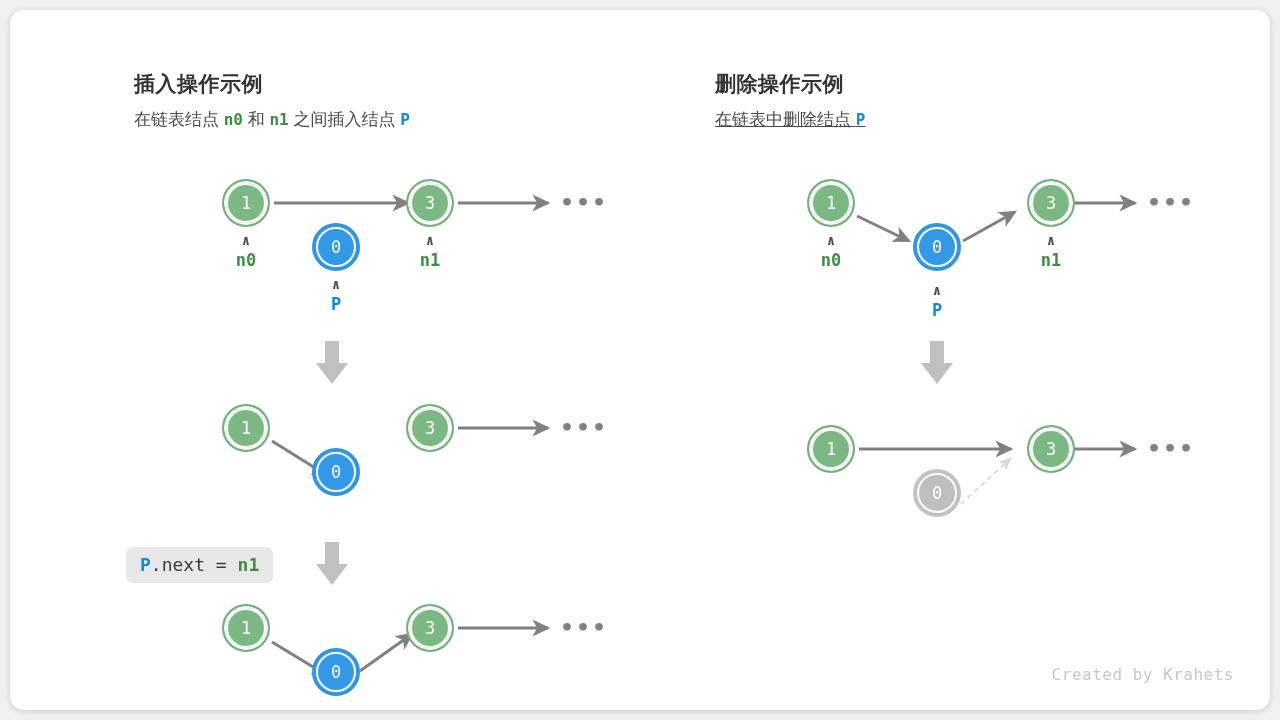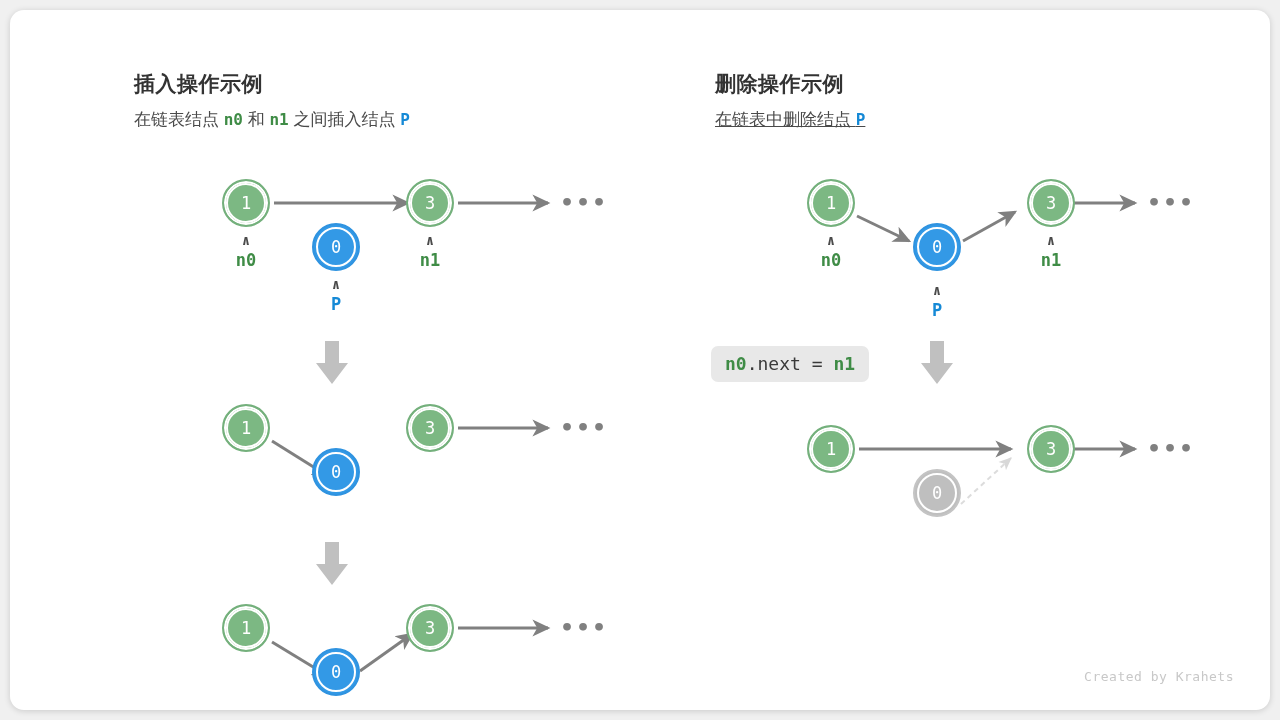--- a/index.html
+++ b/index.html
@@ -91,21 +91,21 @@
     font-size:22px;font-weight:bold;color:#808080;
     letter-spacing:2px;line-height:10px;
   }
 
   svg.edges{position:absolute;left:0;top:0;width:580px;height:700px;overflow:visible;z-index:1;}
   svg.edges.right{width:560px;}
 
   .credit{
     position:absolute;right:36px;bottom:26px;
     font-family:"DejaVu Sans Mono",monospace;
-    font-size:13px;color:#c8c8c8;letter-spacing:0.5px;
+    font-size:16px;color:#c8c8c8;letter-spacing:0.5px;
   }
 </style>
 </head>
 <body>
 
 <div id="canvas">
 
   <div class="panel" id="panel-insert">
 
     <div class="panel-title" style="left:14px;top:44px;">插入操作示例</div>
@@ -167,20 +167,23 @@
       <span>1</span>
     </div>
     <div class="node blue" style="left:192px;top:422px;">
       <span>0</span>
     </div>
     <div class="node green" style="left:286px;top:378px;">
       <span>3</span>
     </div>
     <div class="dots" style="left:440px;top:397px;">•••</div>
 
+    <div class="code-chip" style="left:6px;top:521px;">
+      <span class="b">P</span><span>.next = </span><span class="g">n1</span>
+    </div>
     <svg class="down-arrow" style="left:195px;top:516px;" viewBox="0 0 34 44">
       <path d="M10,0 L24,0 L24,22 L33,22 L17,43 L1,22 L10,22 Z" fill="#c0c0c0"></path>
     </svg>
 
     <div class="node green" style="left:102px;top:578px;">
       <span>1</span>
     </div>
     <div class="node blue" style="left:192px;top:622px;">
       <span>0</span>
     </div>
@@ -234,23 +237,20 @@
     </div>
     <div class="ptr" style="left:202px;top:258px;">
       <span class="caret">∧</span>
       <span class="nm blue">P</span>
     </div>
     <div class="ptr" style="left:316px;top:208px;">
       <span class="caret">∧</span>
       <span class="nm green">n1</span>
     </div>
 
-    <div class="code-chip" style="left:6px;top:320px;">
-      <span class="g">n0</span><span>.next = </span><span class="g">n1</span>
-    </div>
     <svg class="down-arrow" style="left:215px;top:315px;" viewBox="0 0 34 44">
       <path d="M10,0 L24,0 L24,22 L33,22 L17,43 L1,22 L10,22 Z" fill="#c0c0c0"></path>
     </svg>
 
     <div class="node green" style="left:102px;top:399px;">
       <span>1</span>
     </div>
     <div class="node gray" style="left:208px;top:443px;">
       <span>0</span>
     </div>

